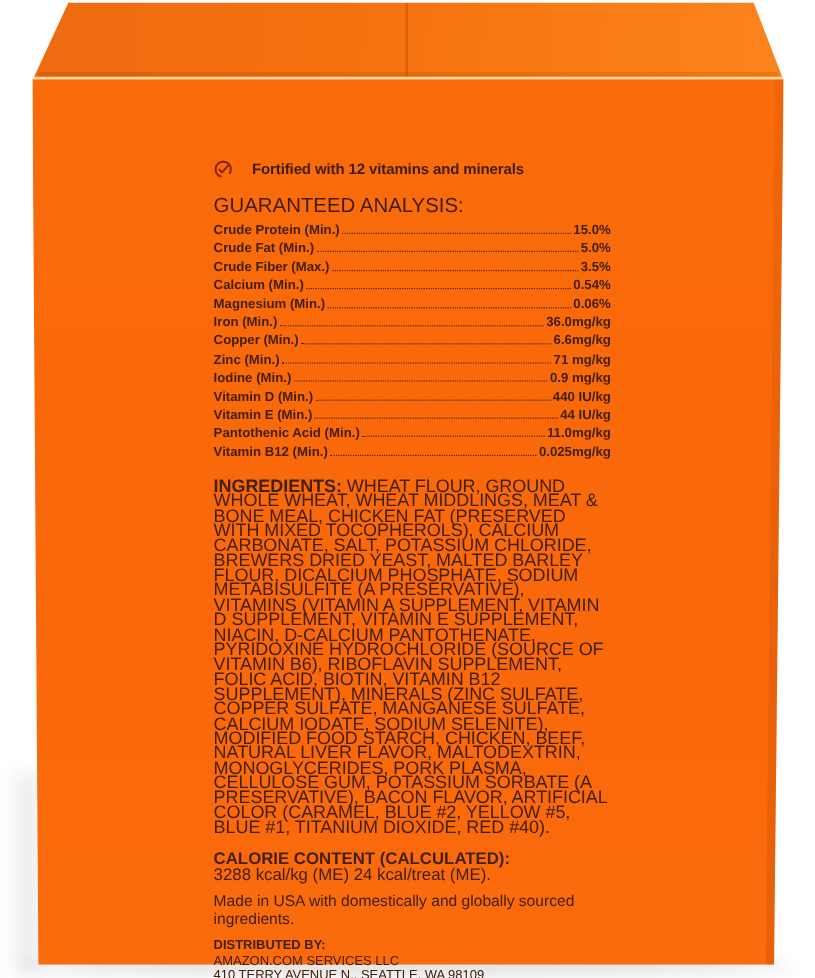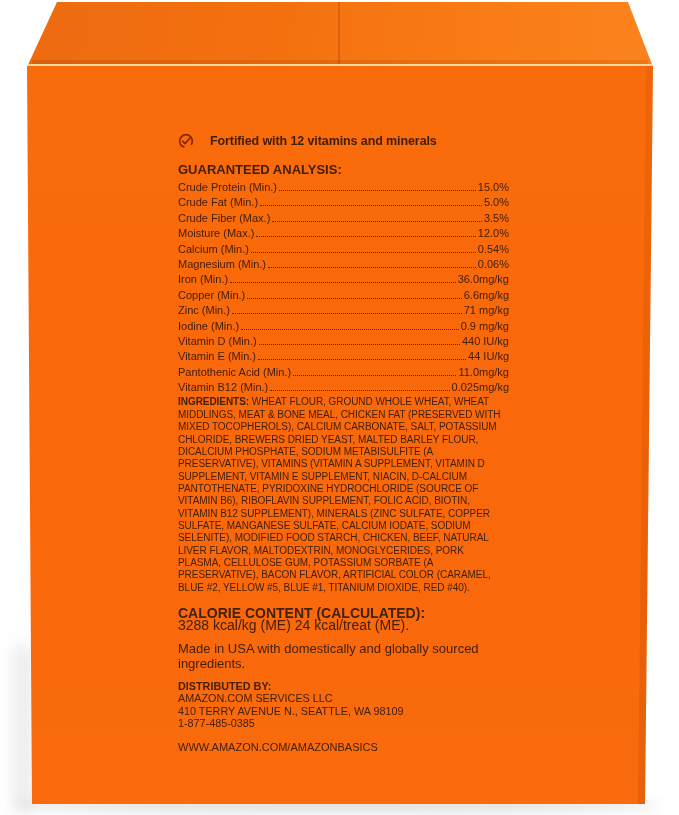--- a/index.html
+++ b/index.html
@@ -30,28 +30,28 @@
     background:linear-gradient(to bottom, rgba(185,75,0,0.16), rgba(185,75,0,0.30)); }
 
   
   .label { position:absolute; left:178px; top:133px; width:331px; color:#43200a; }
 
   .fortified { display:flex; align-items:center; gap:16px; font-weight:bold;
     font-size:12.5px; letter-spacing:-0.1px; color:#3f1d06; }
   .check-icon { width:16px; height:16px; flex:0 0 auto; }
   .check-icon svg { width:16px; height:16px; display:block; }
 
-  .ga-heading { margin-top:13px; font-weight:bold; font-size:13px; color:#3f1d06; }
-  .ga-table { margin-top:4px; }
+  .ga-heading { margin-top:13px; font-weight:normal; font-size:17px; color:#3f1d06; }
+  .ga-table { margin-top:4px;font-weight:bold; }
   .ga-row { display:flex; align-items:baseline; font-size:11px; height:15.4px; }
   .ga-label { white-space:nowrap; }
   .ga-dots { flex:1; border-bottom:1.8px dotted #54280c; margin:0 2px 3px 2px; min-width:8px; }
   .ga-value { white-space:nowrap; }
 
-  .ingredients { font-size:10px; line-height:12.35px;
+  .ingredients { margin-top:14px; font-size:15px; line-height:12.35px;
     letter-spacing:-0.05px; }
   .b { font-weight:bold; }
 
   .calorie { margin-top:13px; font-size:14px; line-height:12.5px; }
   .madein { margin-top:9px; font-size:13px; }
   .dist { margin-top:9px; font-size:10.8px; line-height:12.3px; }
   .website { margin-top:12px; font-size:11px; }
 </style>
 </head>
 <body>
@@ -91,25 +91,20 @@
         </div>
       <div class="ga-row">
           <span class="ga-label">Crude Fat (Min.)</span>
           <span class="ga-dots"></span>
           <span class="ga-value">5.0%</span>
         </div>
       <div class="ga-row">
           <span class="ga-label">Crude Fiber (Max.)</span>
           <span class="ga-dots"></span>
           <span class="ga-value">3.5%</span>
-        </div>
-      <div class="ga-row">
-          <span class="ga-label">Moisture (Max.)</span>
-          <span class="ga-dots"></span>
-          <span class="ga-value">12.0%</span>
         </div>
       <div class="ga-row">
           <span class="ga-label">Calcium (Min.)</span>
           <span class="ga-dots"></span>
           <span class="ga-value">0.54%</span>
         </div>
       <div class="ga-row">
           <span class="ga-label">Magnesium (Min.)</span>
           <span class="ga-dots"></span>
           <span class="ga-value">0.06%</span>

